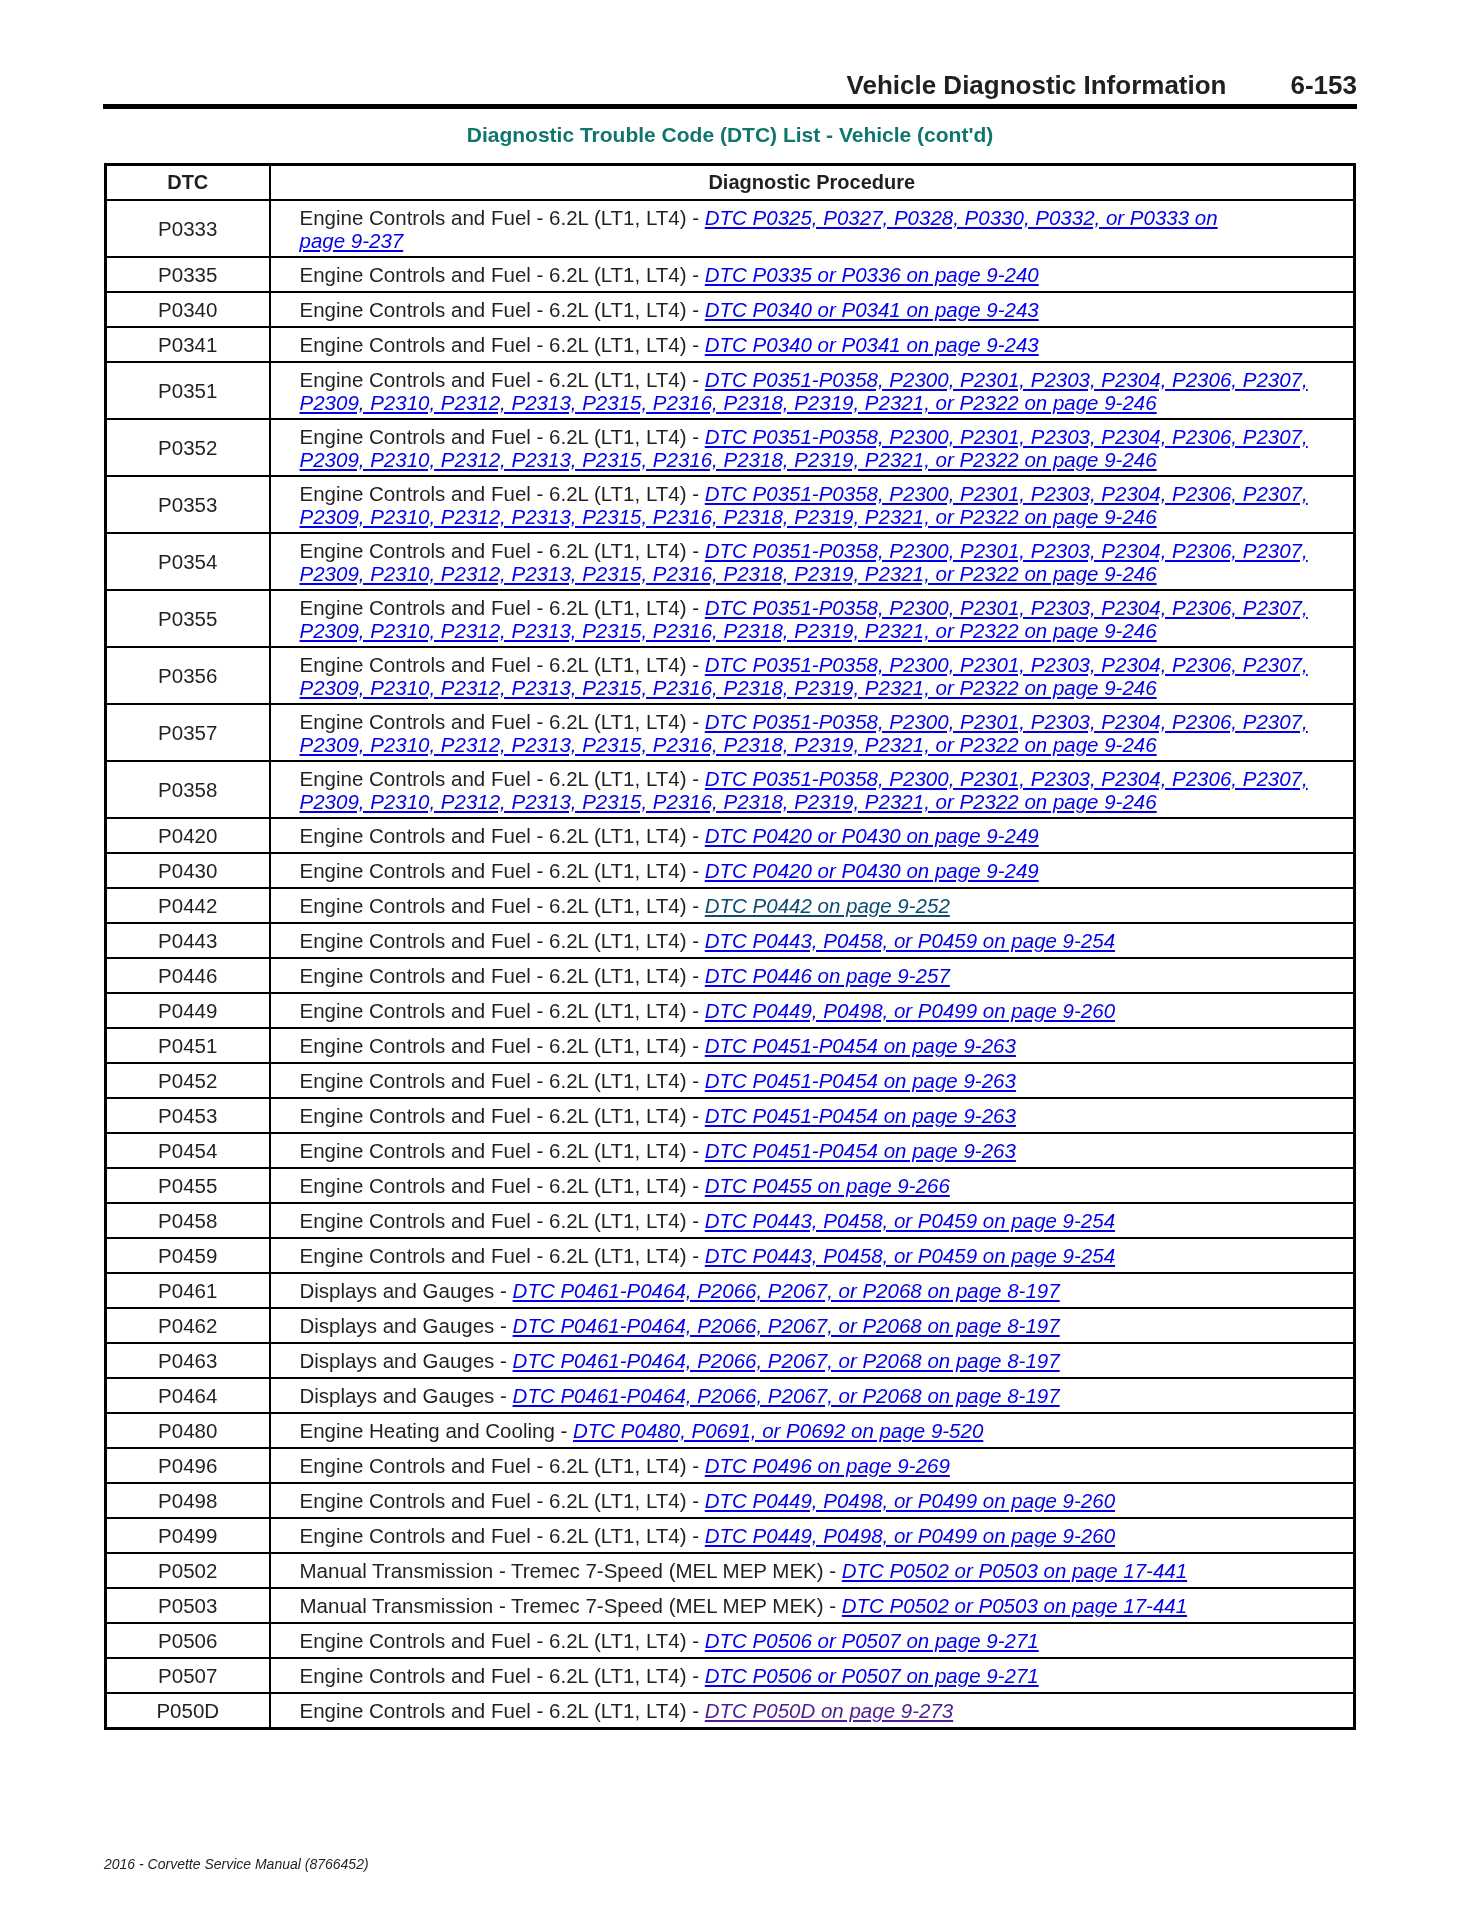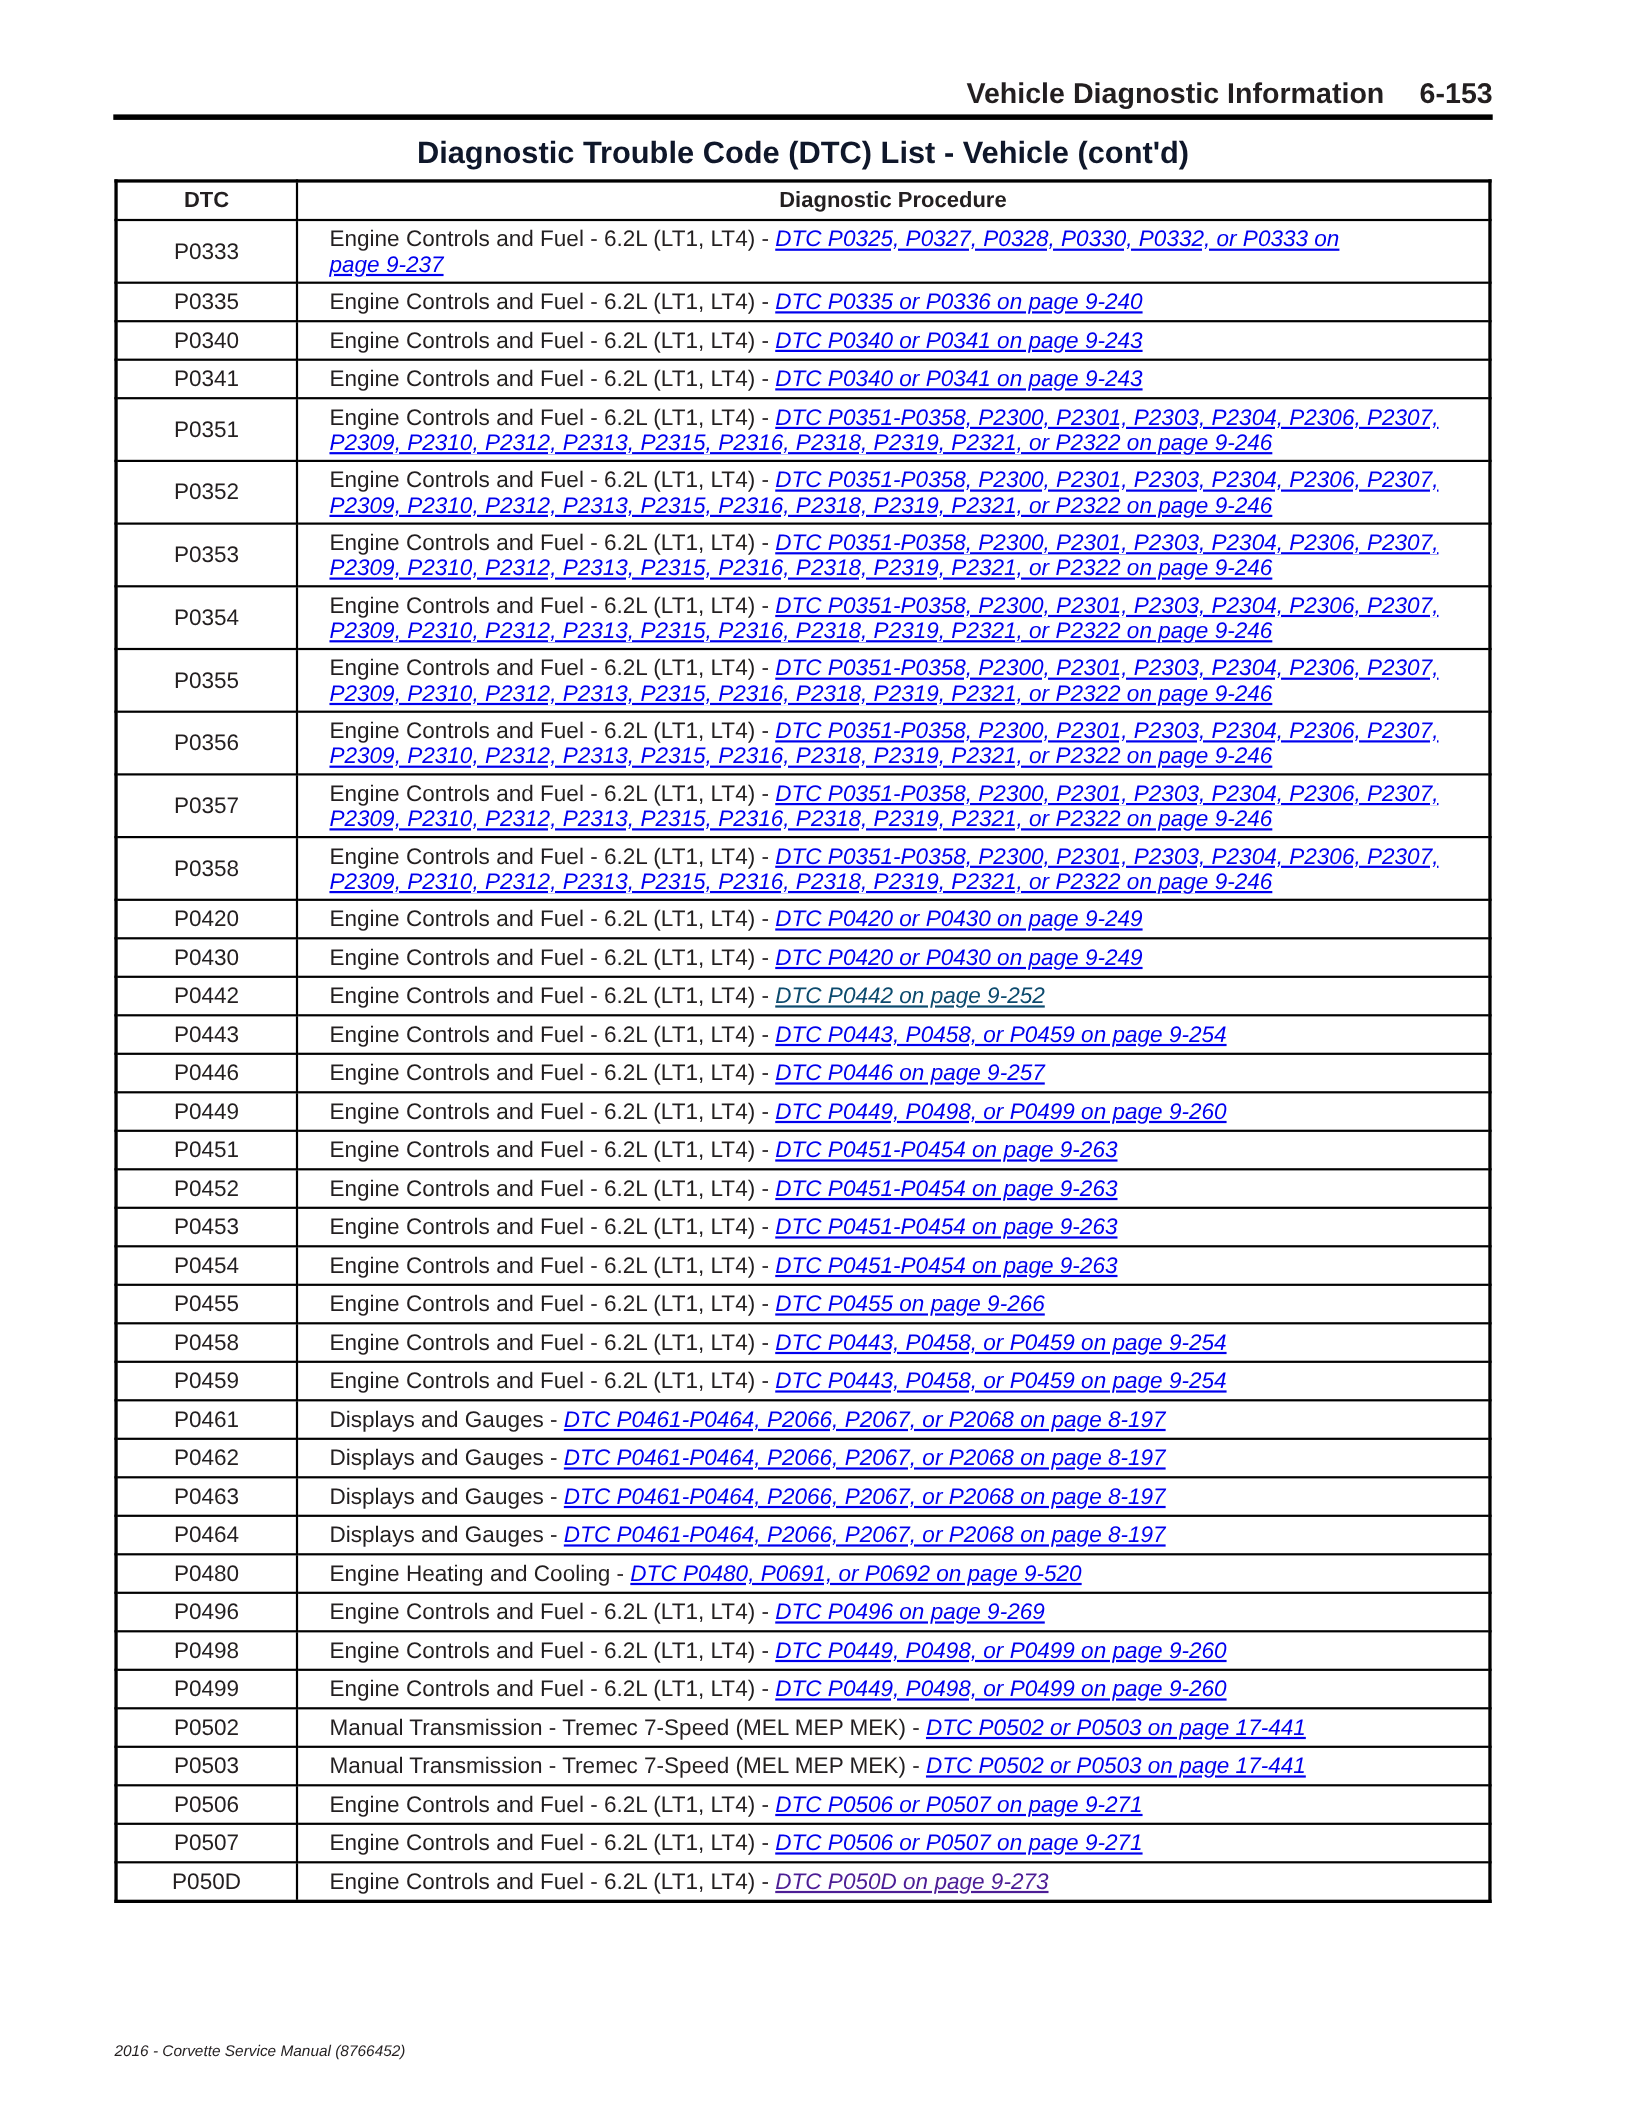--- a/index.html
+++ b/index.html
@@ -5,27 +5,27 @@
   html, body { margin: 0; padding: 0; background: #ffffff; }
   body {
     width: 1478px; height: 1920px; position: relative; overflow: hidden;
     font-family: "Liberation Sans", sans-serif; color: #231f20;
   }
   .running-header {
     position: absolute; left: 103px; width: 1254px; top: 70px;
     display: flex; justify-content: flex-end; align-items: baseline;
     font-weight: bold; font-size: 26px; color: #231f20;
   }
-  .running-header .section { margin-right: 32px; }
+  .running-header .section { margin-right: 64px; }
   .header-rule {
     position: absolute; left: 103px; top: 104px; width: 1254px; height: 5px; background: #000;
   }
   .table-title {
     position: absolute; left: 104px; width: 1252px; top: 123px; text-align: center;
-    font-weight: bold; font-size: 28px; color: #0f172a;
+    font-weight: bold; font-size: 21px; color: #0f766e;
   }
   table.dtc {
     position: absolute; left: 104px; top: 163px; width: 1252px;
     border-collapse: collapse; table-layout: fixed;
     border: 3px solid #000;
   }
   table.dtc col.c1 { width: 164px; }
   table.dtc th, table.dtc td {
     border: 2.5px solid #000; padding: 0; font-size: 20.5px;
   }

